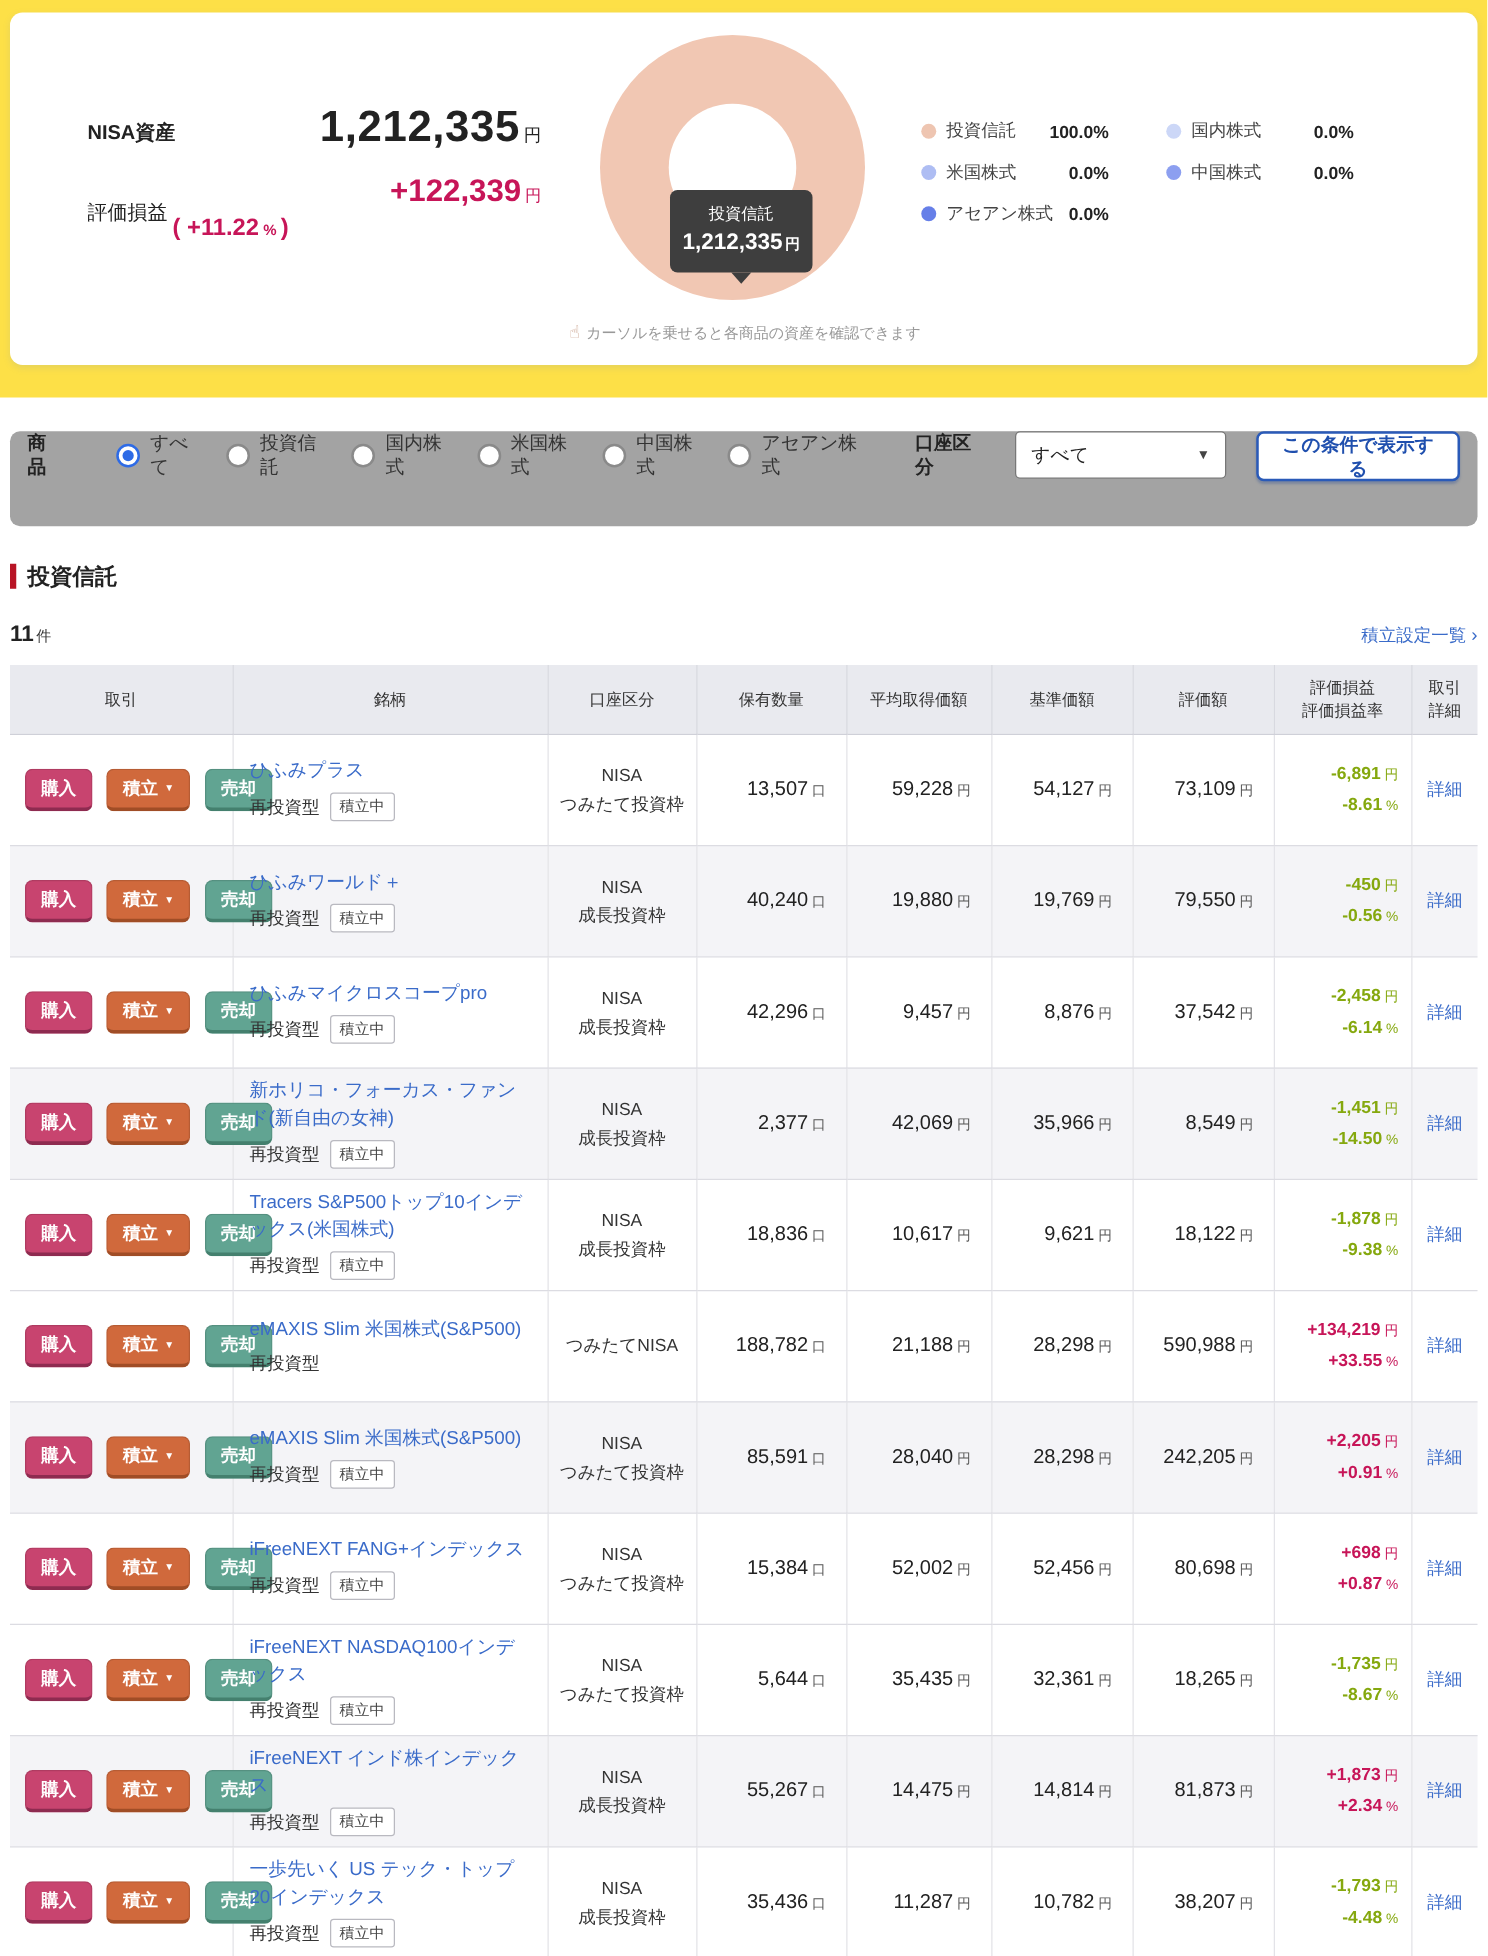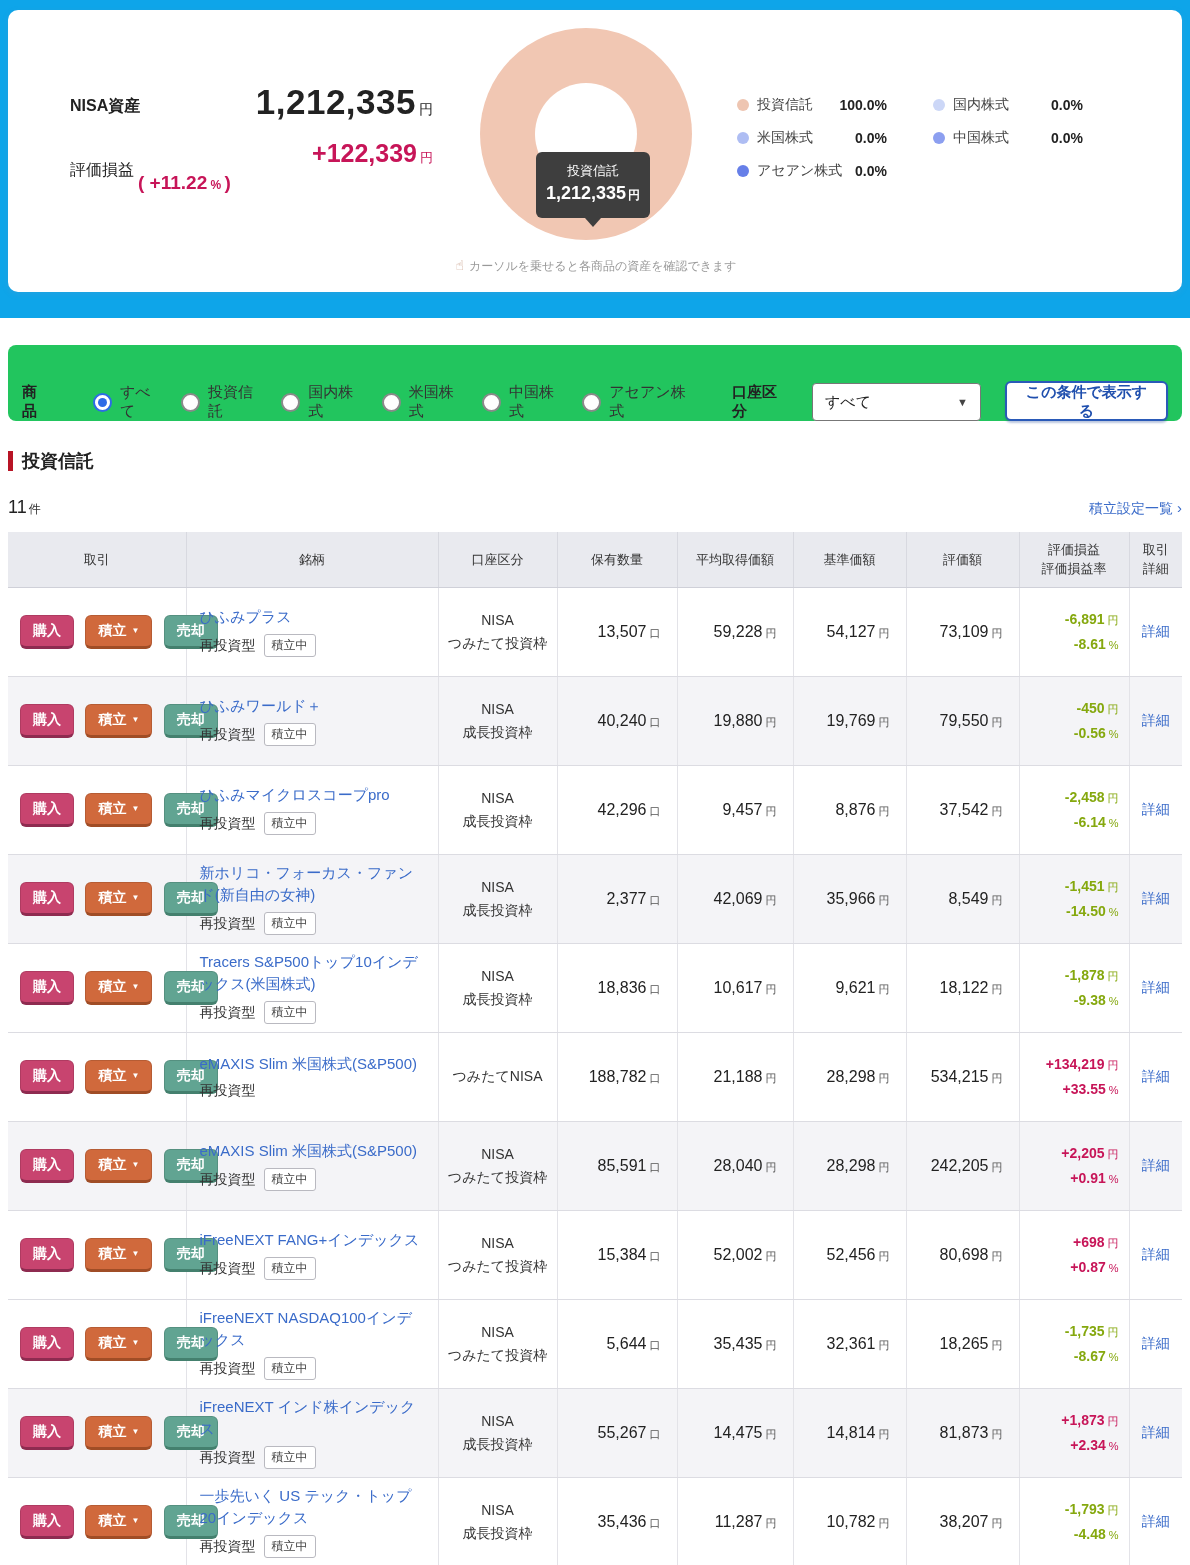--- a/index.html
+++ b/index.html
@@ -1,21 +1,21 @@
 <!DOCTYPE html>
 <html style="--pos: #c71558; --neg: #85a80e; --link: #3a6bc9;"><head>
 <meta charset="utf-8">
 <style>
   * { margin:0; padding:0; box-sizing:border-box; }
   html,body { width:1190px; height:1565px; overflow:hidden; background:#fff;
     font-family:"Liberation Sans","DejaVu Sans",sans-serif; color:#222; }
   :root { --pos:#c71558; --neg:#85a80e; --link:#3a6bc9; }
 
   
-  .top-band { height:318px; background:#0ea5e9; padding-top:10px; }
+  .top-band { height:318px; background:#fde047; padding-top:10px; }
   .summary-card { position:relative; width:1174px; height:282px; margin:0 8px;
     background:#fff; border-radius:10px; box-shadow:0 2px 6px rgba(120,150,190,.18); }
   .lbl-asset { position:absolute; left:62px; top:86px; font-size:16px; font-weight:bold; }
   .lbl-pl { position:absolute; left:62px; top:150px; font-size:16px; }
   .big-line { position:absolute; left:130px; top:72px; width:295px; text-align:right; white-space:nowrap; }
   .big-line .v { font-size:35px; font-weight:bold; letter-spacing:.5px; }
   .big-line .u { font-size:14px; margin-left:3px; }
   .pl-line { position:absolute; left:130px; top:129px; width:295px; text-align:right; color:var(--pos); white-space:nowrap; }
   .pl-line .v { font-size:25px; font-weight:bold; }
   .pl-line .u { font-size:13px; margin-left:3px; }
@@ -36,43 +36,43 @@
     font-size:12px; color:#999; }
   .note .hand { color:#c9a18d; font-size:14px; margin-right:5px; }
   .legend { position:absolute; left:729px; top:86px; display:grid;
     grid-template-columns:150px 150px; column-gap:46px; row-gap:15px; }
   .legend-item { display:flex; align-items:center; font-size:14px; }
   .legend-item .dot { width:12px; height:12px; border-radius:50%; flex:0 0 12px; }
   .legend-item .l-label { margin-left:8px; color:#444; }
   .legend-item .l-value { margin-left:auto; font-weight:bold; color:#222;text-align:right; }
 
   
-  .filter-bar { width:1174px; height:76px; margin:27px 8px 0; background:#22c55e; border-radius:8px;
-    display:flex; align-items:flex-end; padding:0 14px; }
+  .filter-bar { width:1174px; height:76px; margin:27px 8px 0; background:#a3a3a3; border-radius:8px;
+    display:flex; align-items:flex-start; padding:0 14px; }
   .f-label { font-size:15px; font-weight:bold; }
   .radios { display:flex; align-items:center; gap:24px; margin-left:44px; }
   .radio { display:inline-flex; align-items:center; gap:8px; cursor:pointer; font-size:15px; color:#333; }
   .rb { width:19px; height:19px; border-radius:50%; border:2px solid #8a8a8a; background:#fff; position:relative; flex:0 0 19px; }
   .rb.checked { border-color:#2e6be6; }
   .rb.checked::after { content:""; position:absolute; left:3px; top:3px; width:9px; height:9px;
     border-radius:50%; background:#2e6be6; }
   .acc-label { margin-left:46px; }
   .select { margin-left:26px; width:185px; height:38px; background:#fff; border:1px solid #777;
     border-radius:4px; display:flex; align-items:center; padding:0 12px; font-size:15px; cursor:pointer; }
   .select .caret { margin-left:auto; font-size:11px; color:#444; }
   .submit-btn { margin-left:24px; height:40px; padding:0 18px; background:#fff; border:2px solid #2a5ab8;
     border-radius:6px; color:#1f4fae; font-size:15px; font-weight:bold; cursor:pointer;
     box-shadow:0 2px 2px rgba(30,70,150,.3); font-family:inherit; }
 
   
   .sec-title { display:flex; align-items:center; margin:28px 8px 0; }
   .red-bar { width:5px; height:20px; background:#b81425; margin-right:9px; }
   .sec-title .t { font-size:18px; font-weight:bold; }
   .list-meta { display:flex; justify-content:space-between; align-items:baseline; margin:24px 8px 0; }
-  .count .n { font-size:18px; font-weight:normal; }
+  .count .n { font-size:18px; font-weight:bold; }
   .count .u { font-size:12px; margin-left:2px; color:#333; }
   .settings-link { color:var(--link); font-size:14px; text-decoration:none; }
   .settings-link .chev { margin-left:4px; font-size:15px; }
 
   
   table { border-collapse:collapse; table-layout:fixed; width:1174px; margin:14px 8px 0; }
   thead th { background:#e9eaef; height:55px; font-size:13px; font-weight:normal; color:#333;
     border-right:1px solid #d8d9e0; border-bottom:1px solid #cfd0d8; text-align:center; line-height:1.5; }
   thead th:last-child { border-right:none; }
   tbody tr { height:89px; }
@@ -432,21 +432,21 @@
         <span class="ftype">再投資型</span>
 
       </div>
     </td>
     <td class="c-account">
           <div>つみたてNISA</div>
         </td>
     <td class="c-num c-qty"><span class="num">188,782</span><span class="unit">口</span></td>
     <td class="c-num c-avg"><span class="num">21,188</span><span class="unit">円</span></td>
     <td class="c-num c-base"><span class="num">28,298</span><span class="unit">円</span></td>
-    <td class="c-num c-val"><span class="num">534,215</span><span class="unit">円</span></td>
+    <td class="c-num c-val"><span class="num">590,988</span><span class="unit">円</span></td>
     <td class="c-pl pos">
       <div><span class="num pl-v">+134,219</span><span class="unit u-yen">円</span></div>
       <div><span class="num pl-r">+33.55</span><span class="unit u-pct">%</span></div>
     </td>
     <td class="c-detail"><a href="#">詳細</a></td>
   </tr>
 
   <tr class="shaded">
     <td class="c-actions">
       <button class="btn btn-buy">購入</button>

